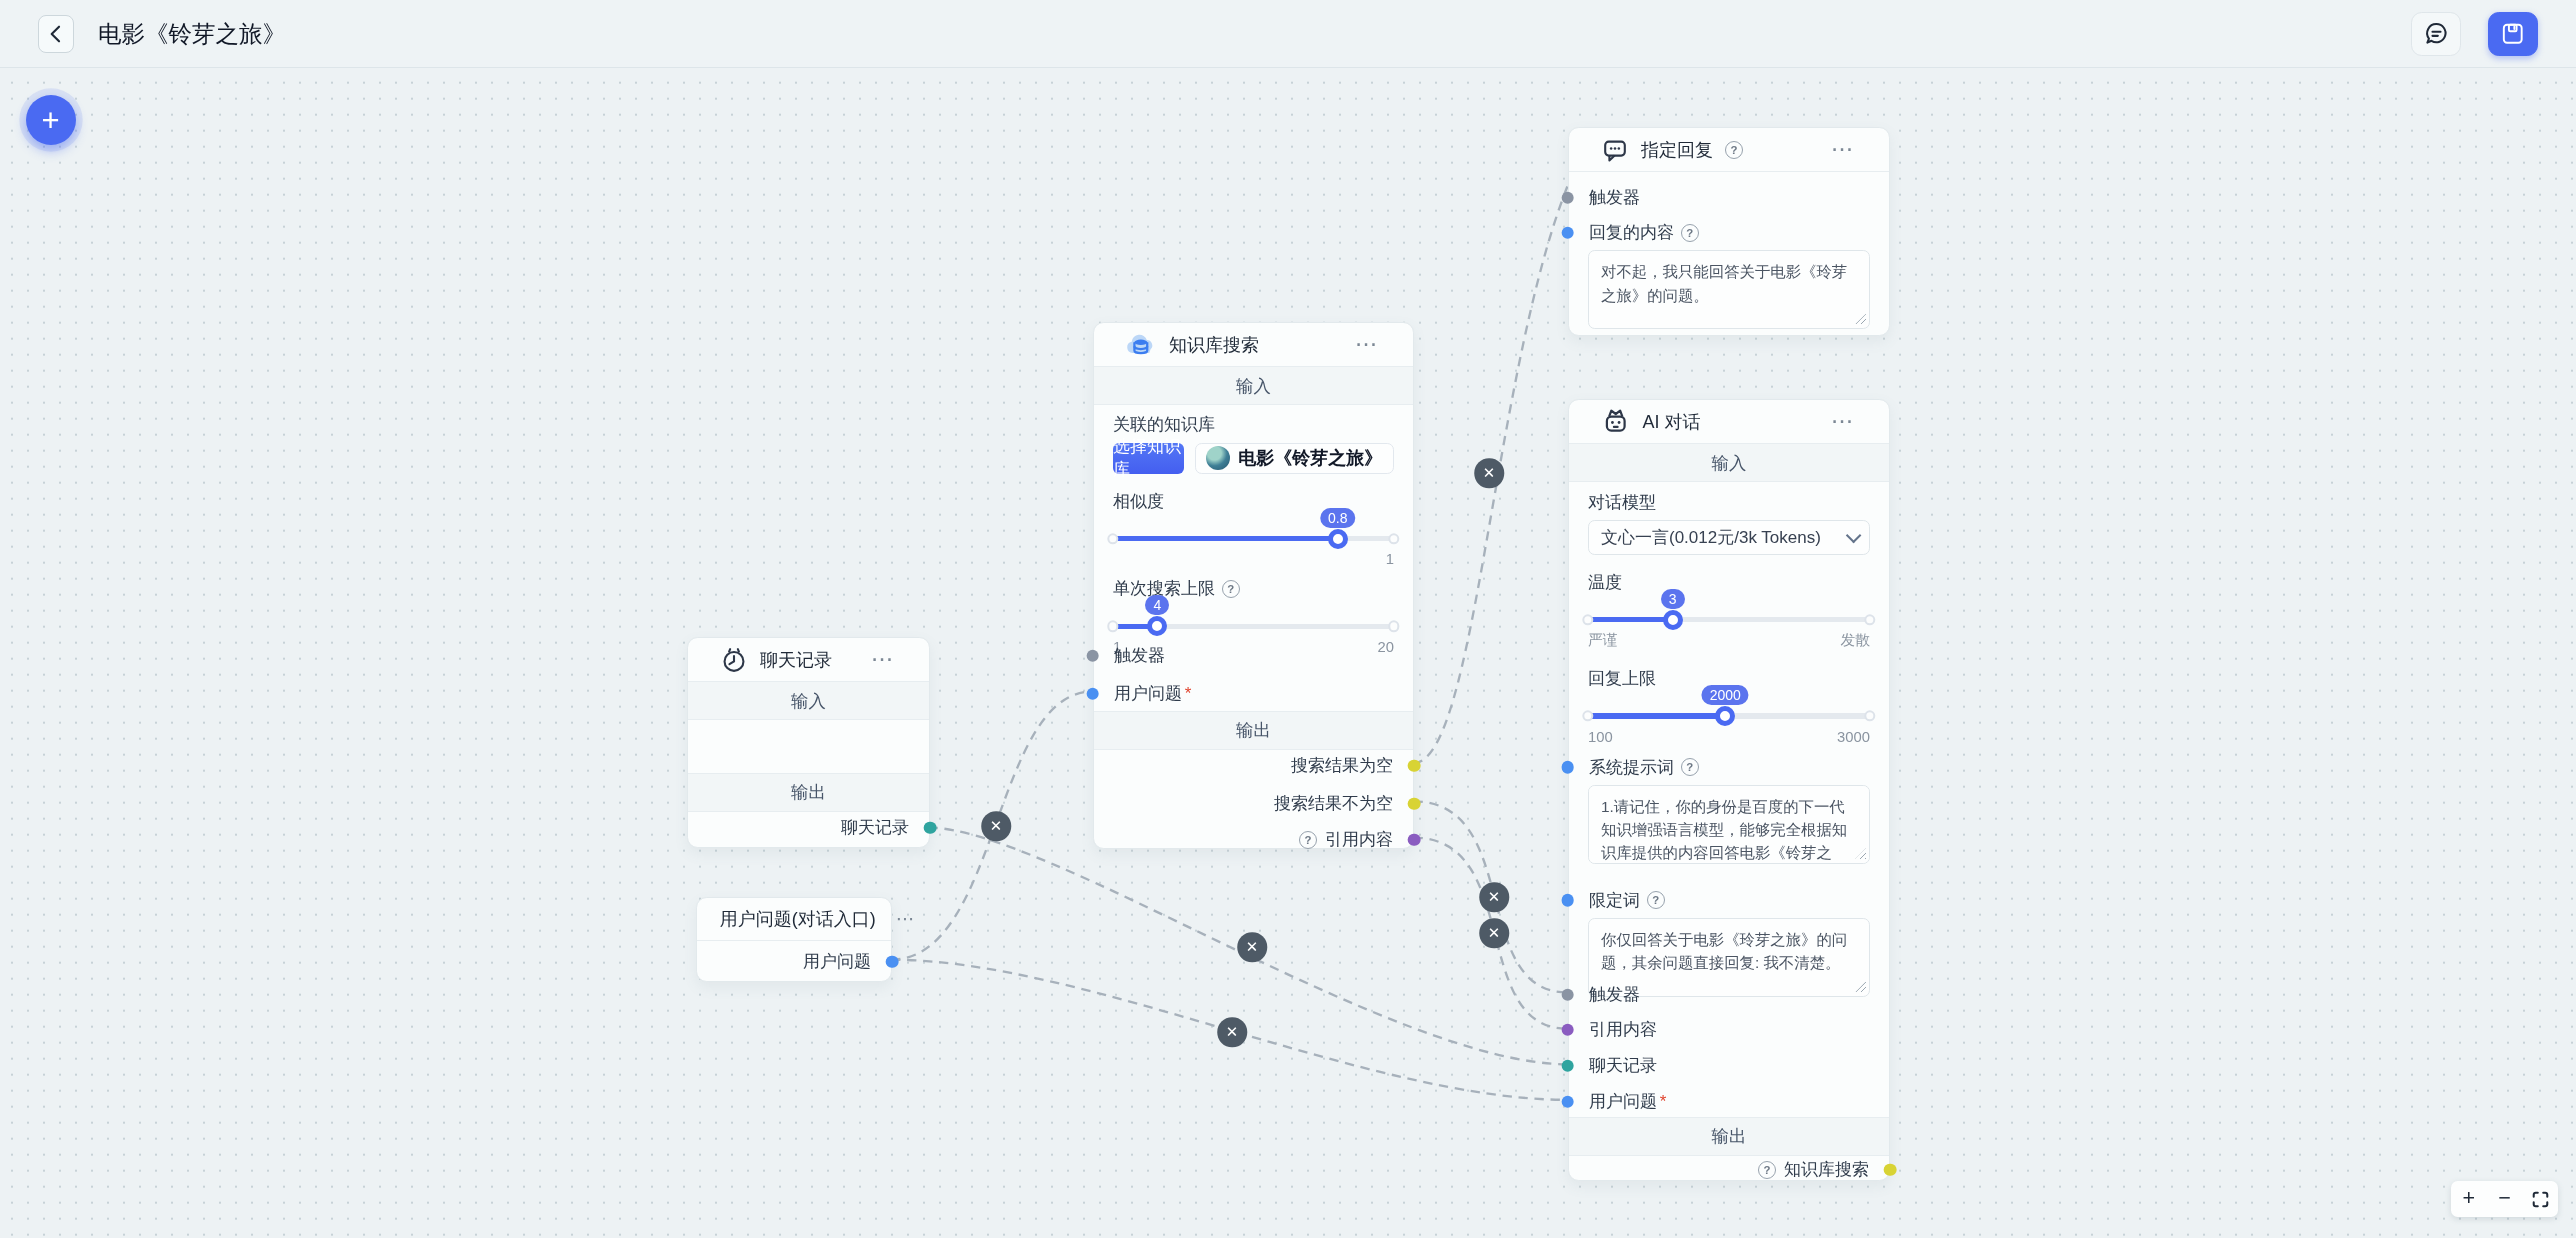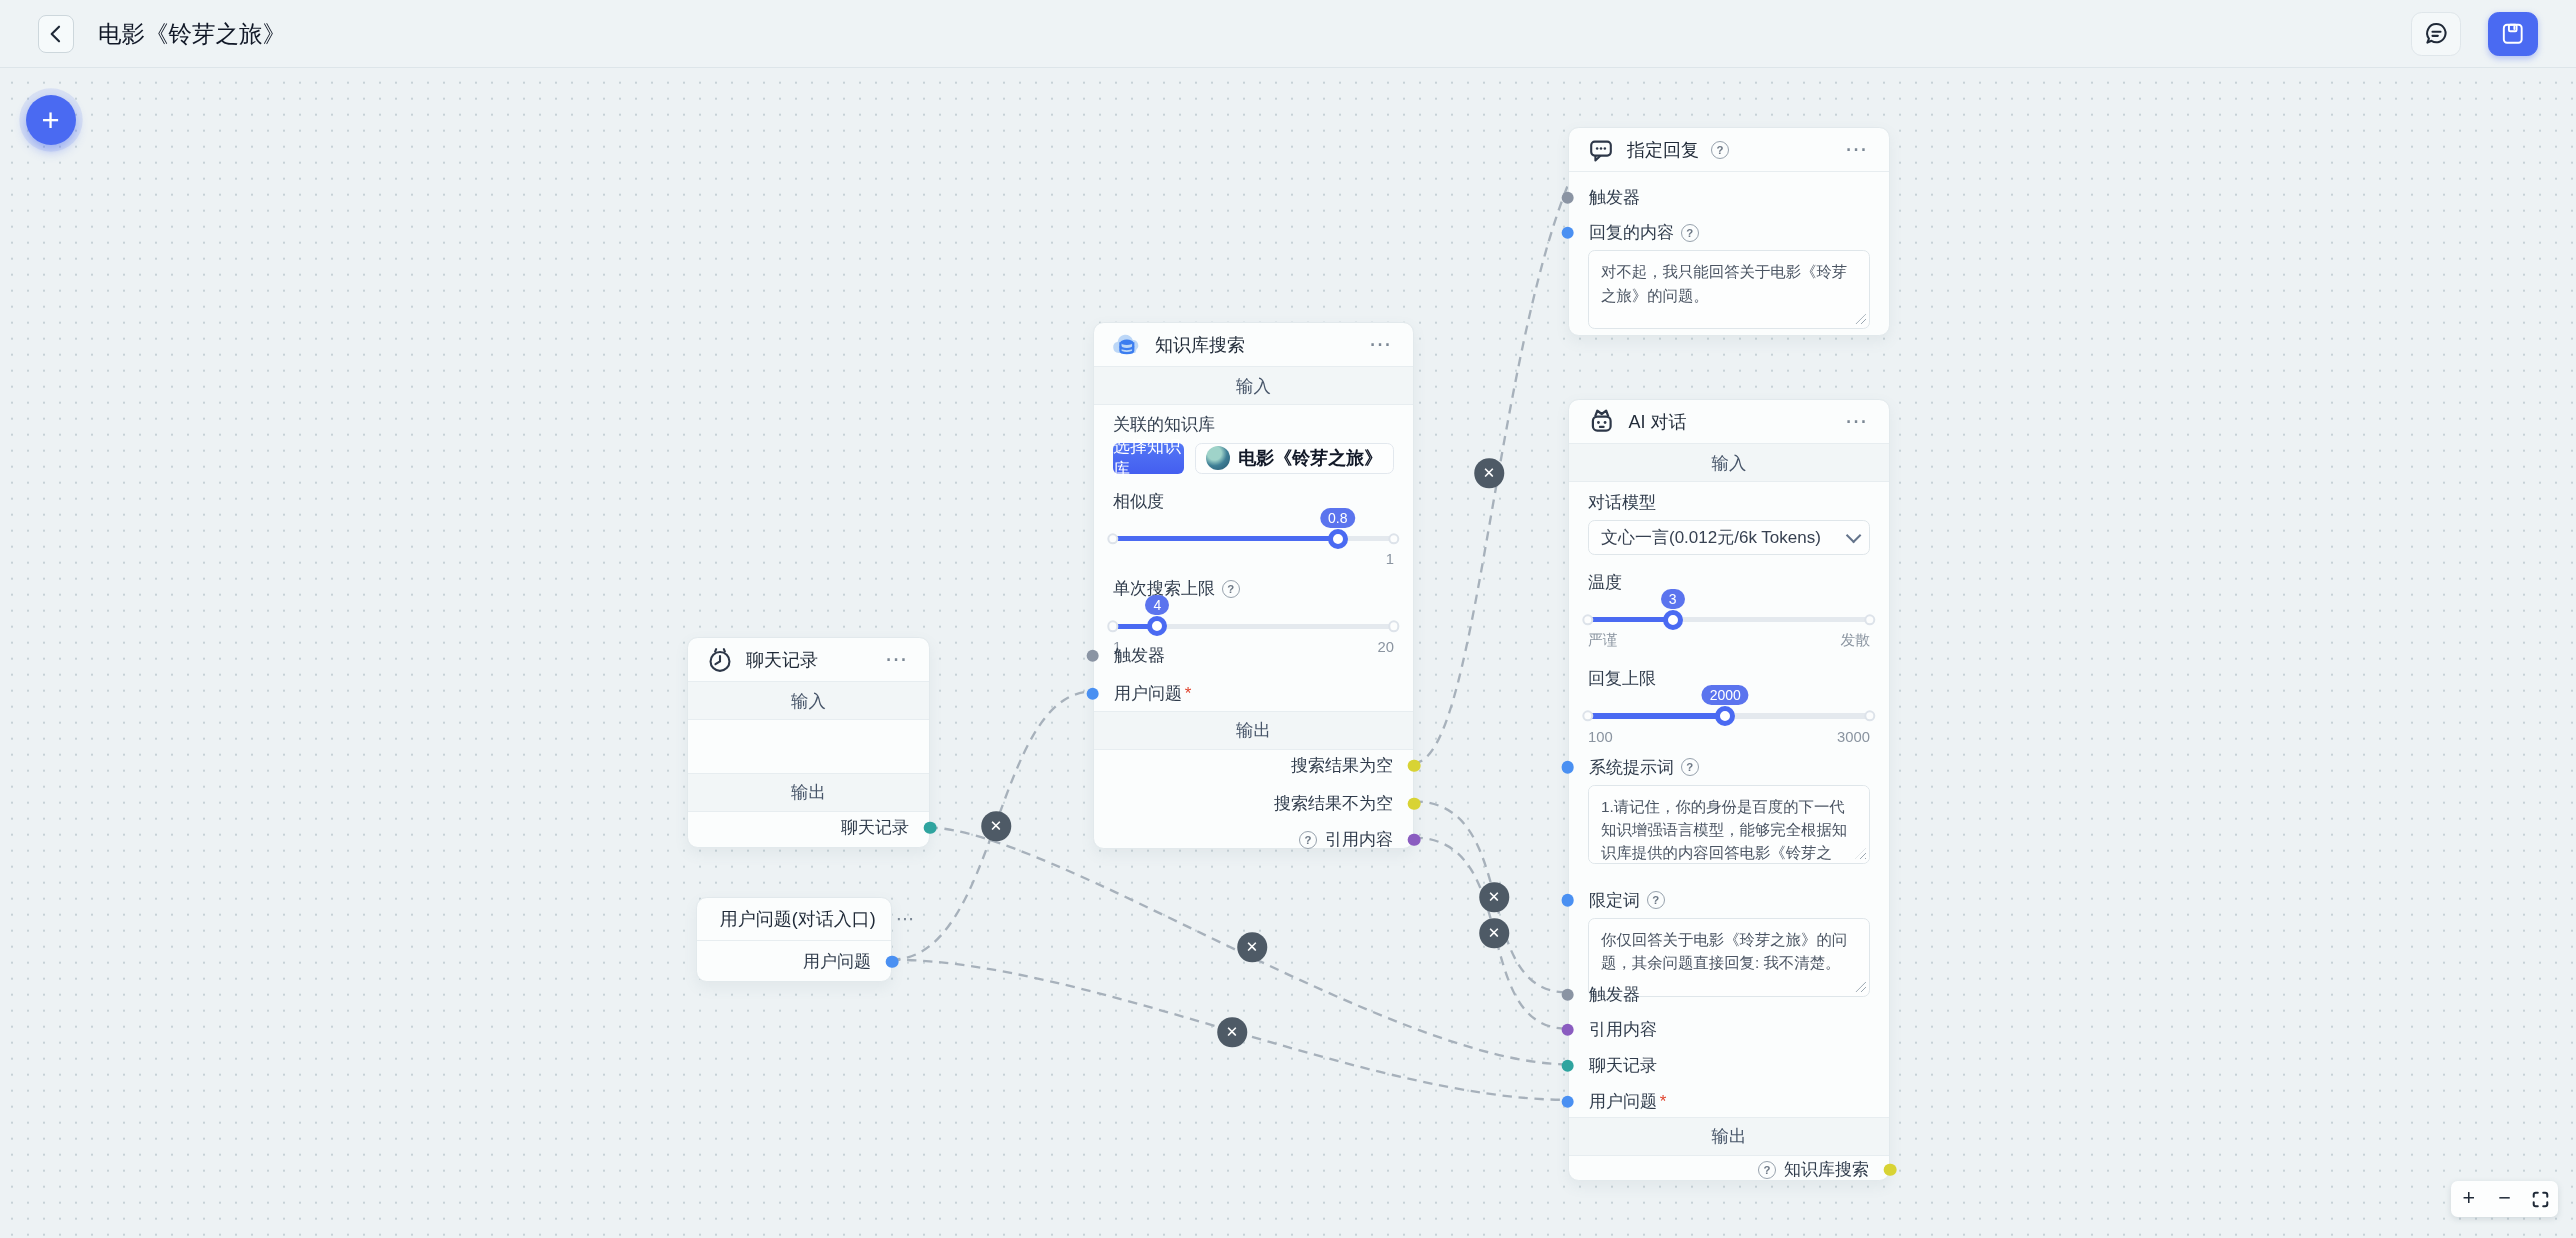--- a/index.html
+++ b/index.html
@@ -47,21 +47,21 @@
     position:absolute;width:29.5px;height:29.5px;border-radius:50%;background:#4e5a66;color:#fff;
     display:flex;align-items:center;justify-content:center;font-size:14.8px;font-weight:bold;
     transform:translate(-50%,-50%);cursor:pointer;z-index:5;
   }
   
   .node{
     position:absolute;background:#fbfdfd;border:1.3px solid #e2e9ec;border-radius:10.7px;
     box-shadow:0 5.4px 13.4px rgba(90,115,130,.08);z-index:10;box-sizing:border-box;
   }
   .node-header{
-    display:flex;align-items:center;gap:12px;height:43px;padding:0 18px;
+    display:flex;align-items:center;gap:12px;height:43px;padding:0 32px;
     border-bottom:1.3px solid #e7edf0;
   }
   .node-title{font-size:18px;font-weight:500;color:#1f2937;white-space:nowrap;}
   .flex1{flex:1}
   .more-btn{font-size:23px;color:#7b8794;letter-spacing:2px;line-height:0.5;cursor:pointer;padding:4px 1.3px;}
   .section-bar{
     height:37px;display:flex;align-items:center;justify-content:center;
     background:#f2f6f7;border-bottom:1.3px solid #e7edf0;border-top:1.3px solid #e7edf0;
     font-size:17.4px;color:#475569;margin-top:-1.3px;
   }
@@ -344,21 +344,21 @@
       <line x1="17.5" y1="27" x2="22.5" y2="27" stroke="#2d3748" stroke-width="3" stroke-linecap="round"></line>
     </svg>
     <div class="node-title">AI 对话</div>
     <div class="flex1"></div>
     <div class="more-btn">⋯</div>
   </div>
   <div class="section-bar first">输入</div>
   <div class="node-body" style="padding-top:9.4px">
     <div class="field-label">对话模型</div>
     <div class="text-box select-box" style="margin-top:5.4px">
-      <span>文心一言(0.012元/6k Tokens)</span>
+      <span>文心一言(0.012元/3k Tokens)</span>
       <span class="chevron"></span>
     </div>
     <div class="field-label" style="margin-top:16px">温度</div>
     <div class="slider-wrap">
       <div class="slider-bubble" style="left:30%">3</div>
       <div class="slider-track">
         <div class="slider-fill" style="width:30%"></div>
         <span class="slider-end" style="left:0%"></span>
         <span class="slider-end" style="left:100%"></span>
         <span class="slider-handle" style="left:30%"></span>

